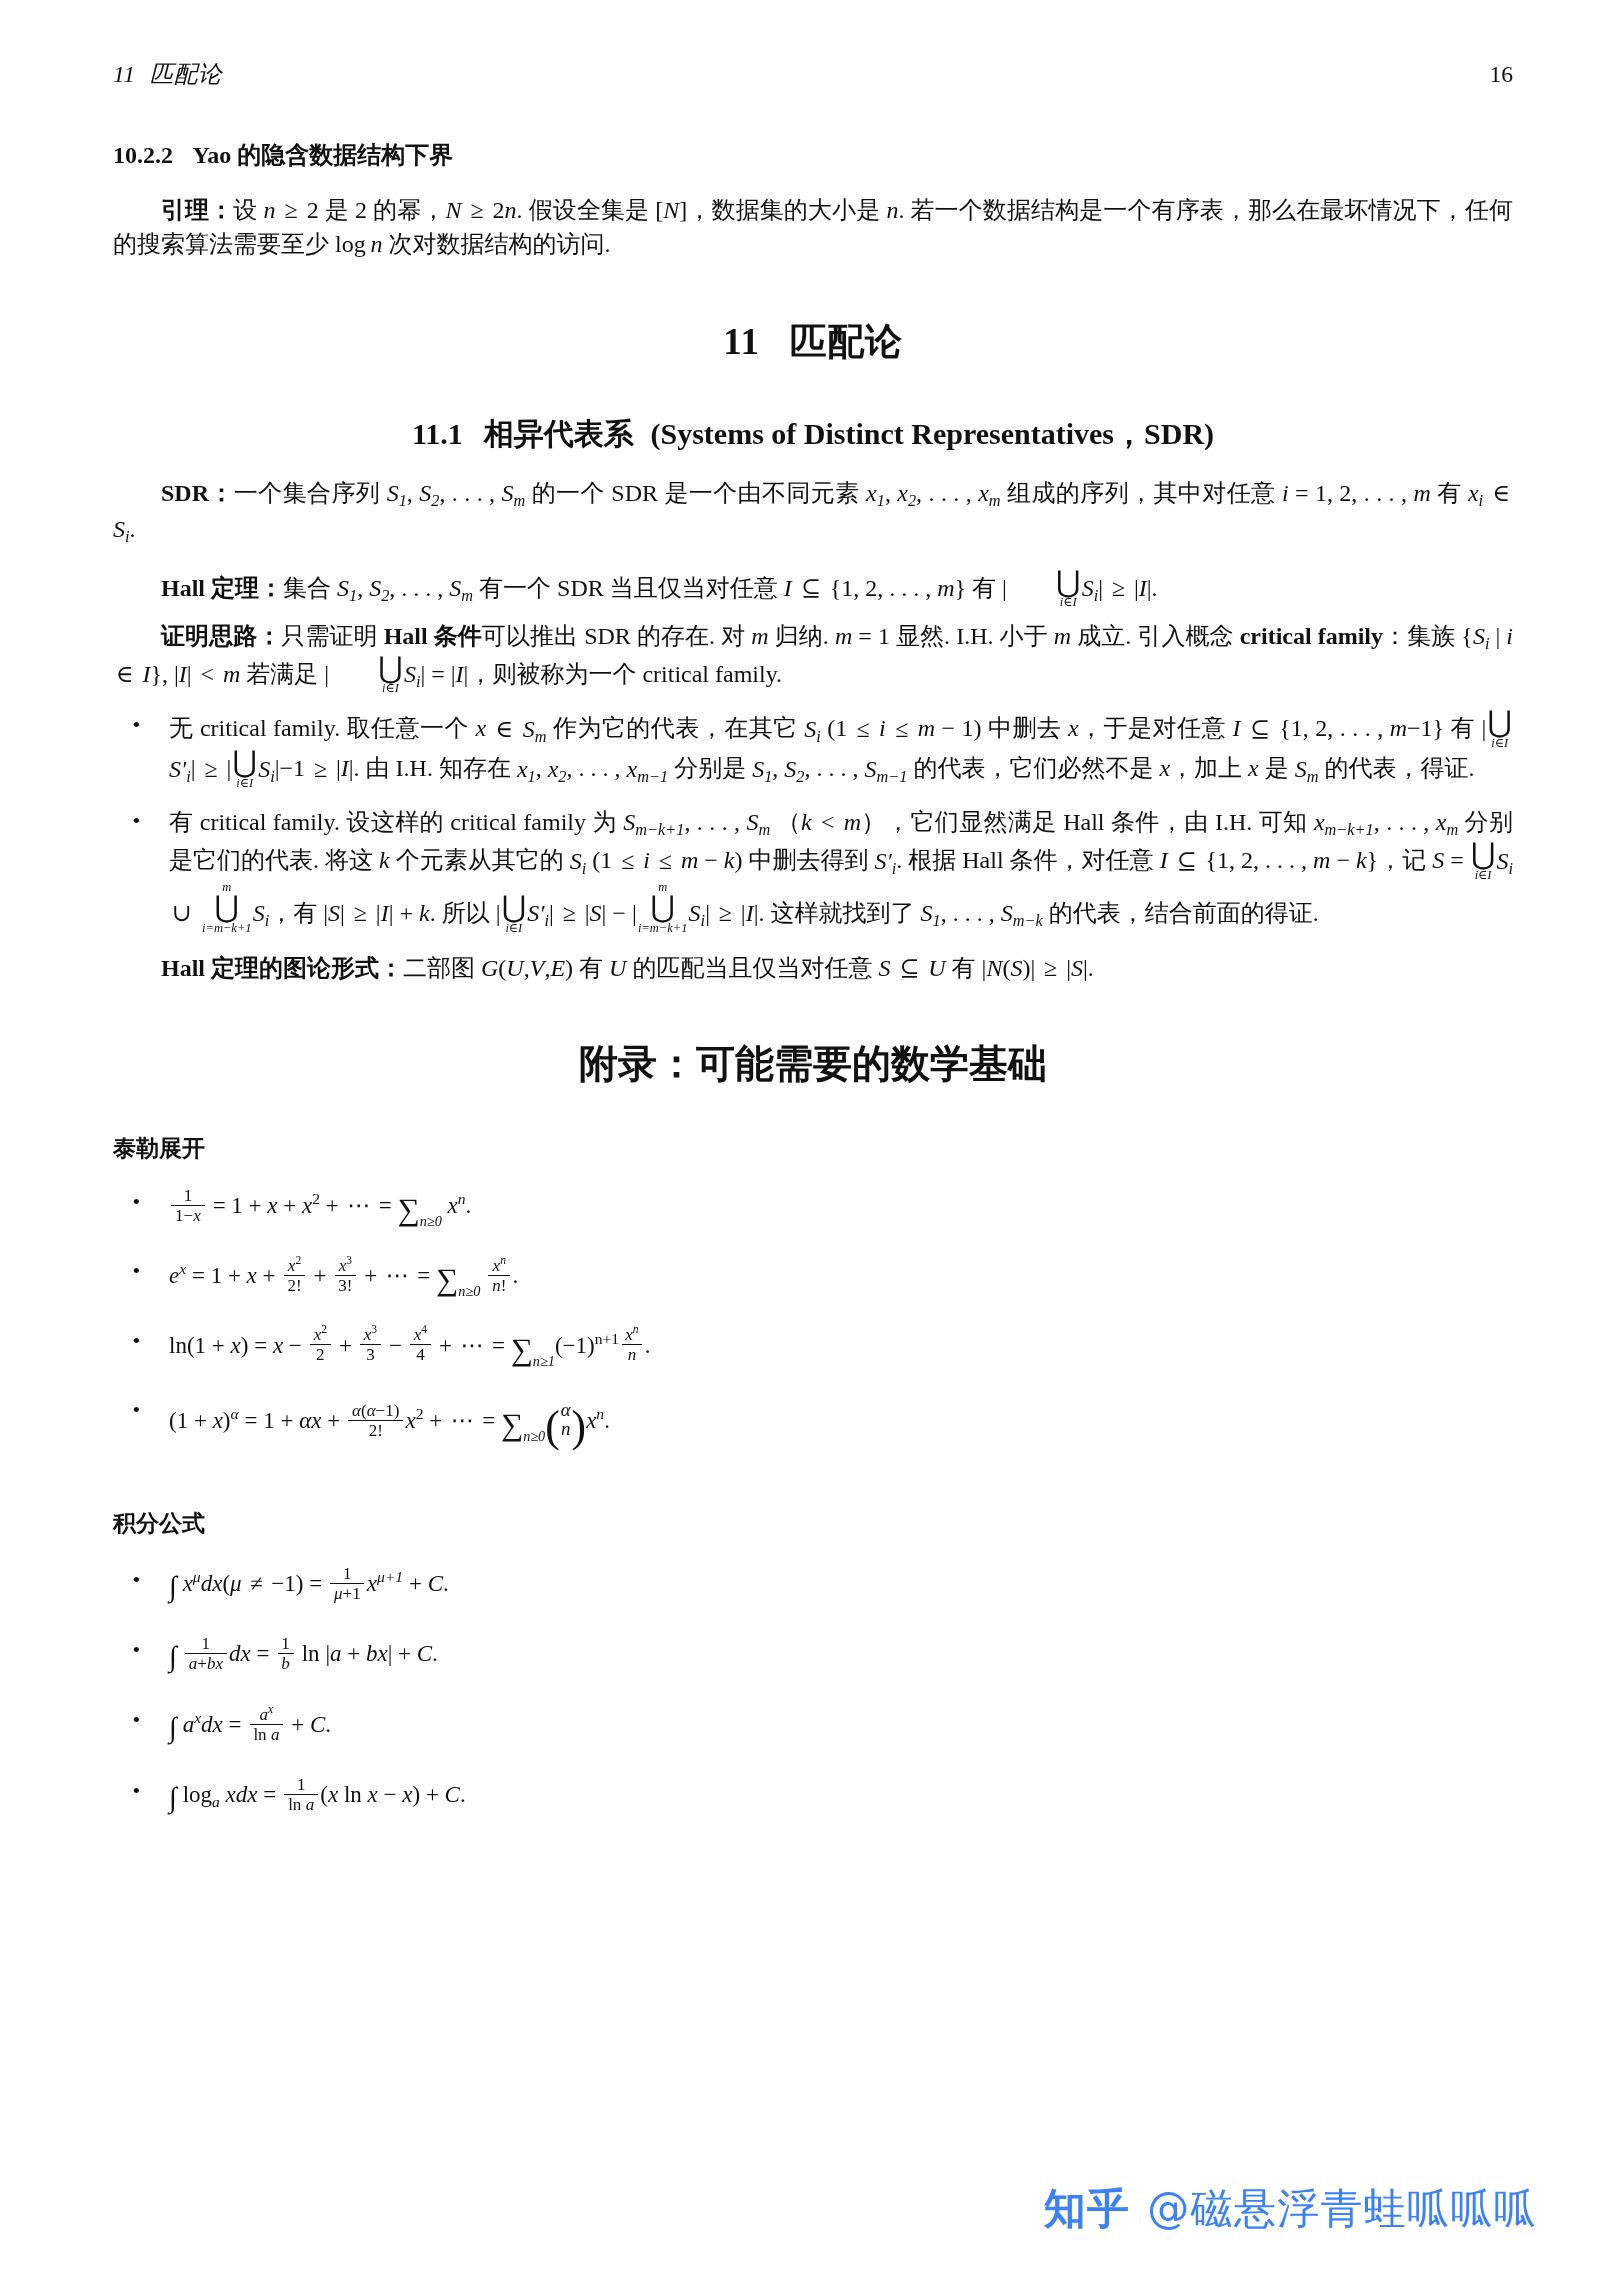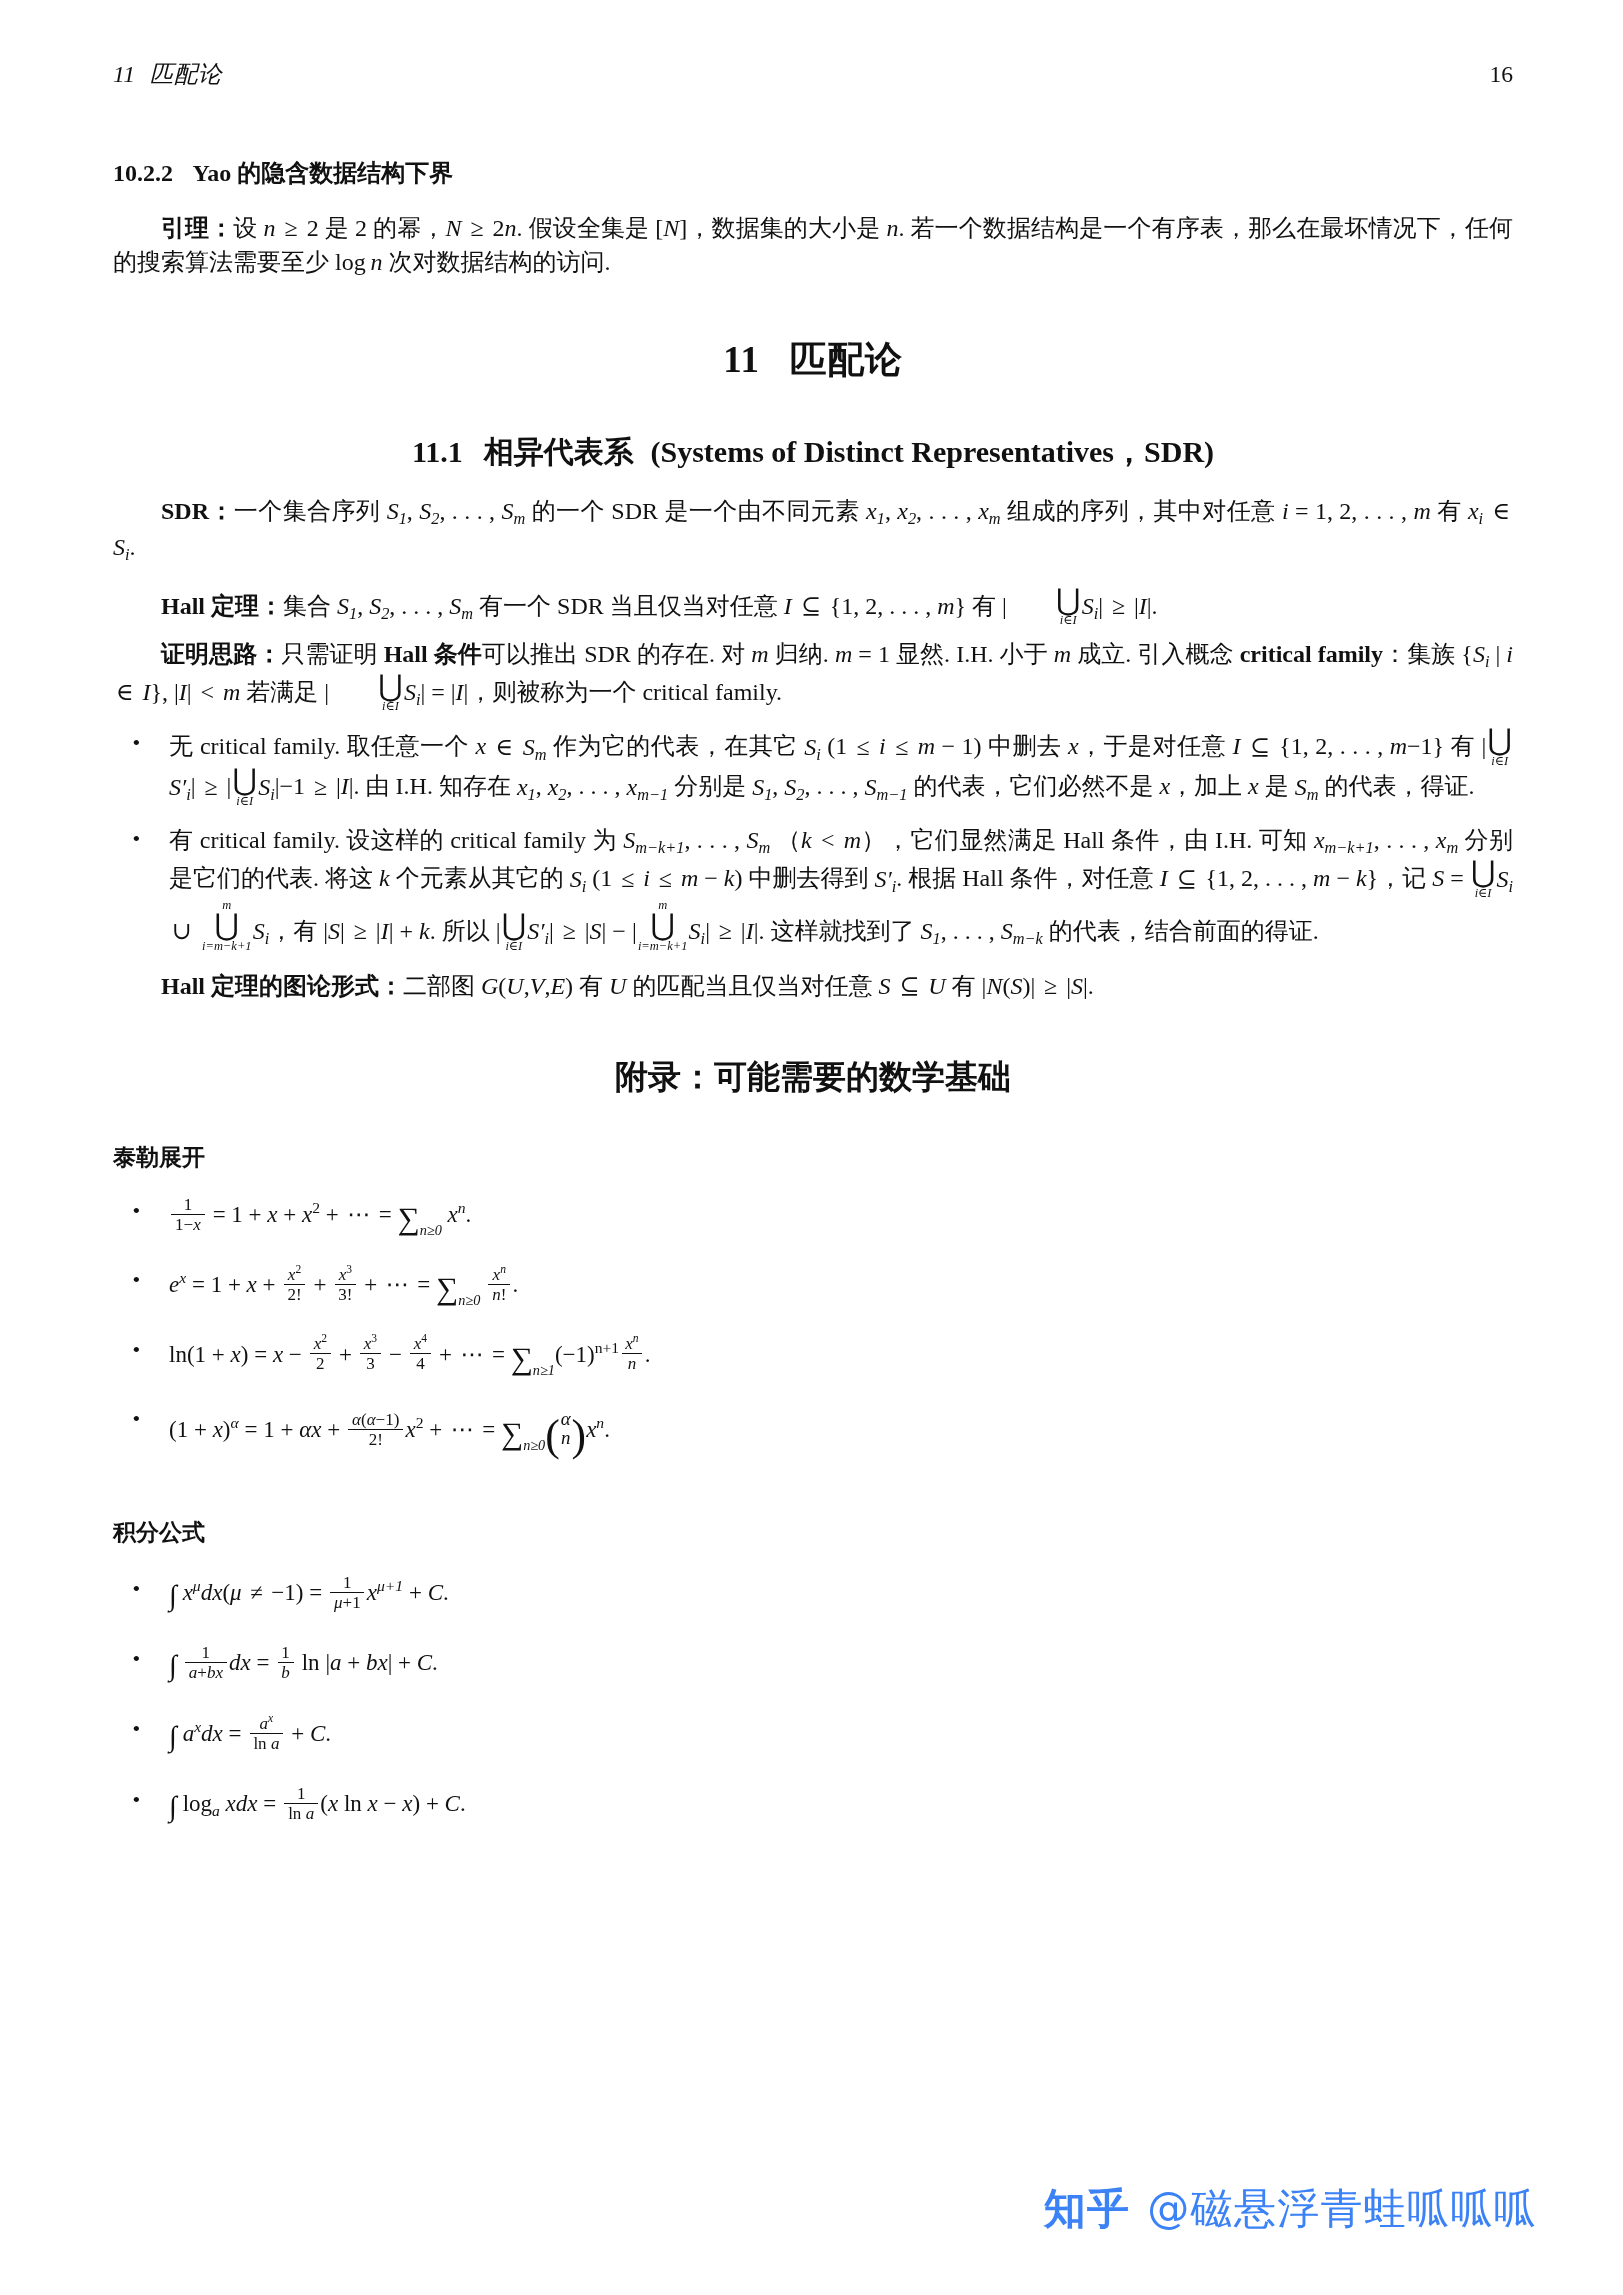--- a/index.html
+++ b/index.html
@@ -65,21 +65,21 @@
   .h2 {
     font-size: 30px;
     font-weight: bold;
     margin: 0;
     text-align: center;
   }
   .h2 .num { margin-right: 21px; }
 
   .apptitle {
     text-align: center;
-    font-size: 33px;
+    font-size: 39px;
     font-weight: bold;
     margin: 0;
   }
 
   .bsec {
     font-size: 23px;
     font-weight: bold;
     margin: 0;
   }
 
@@ -194,21 +194,21 @@
 
 <div class="page">
 
   <div class="runhead">
     <div class="left">
       <span class="hnum">11</span><span>匹配论</span>
     </div>
     <div class="right">16</div>
   </div>
 
-  <div class="content" style="top:157px;">
+  <div class="content" style="top:139px;">
 
     <div class="h3">
       <span class="num">10.2.2</span><span>Yao 的隐含数据结构下界</span>
     </div>
 
     <p class="para indent" style="margin-top:22px;">
       <span class="bold">引理：</span>设
       <span class="m">n</span> <span class="op">≥</span> 2 是 2 的幂，<span class="m">N</span> <span class="op">≥</span> 2<span class="m">n</span>. 假设全集是 [<span class="m">N</span>]，数据集的大小是 <span class="m">n</span>. 若一个数据结构是一个有序表，那么在最坏情况下，任何的搜索算法需要至少 <span class="mr">log</span> <span class="m">n</span> 次对数据结构的访问.
     </p>
 

